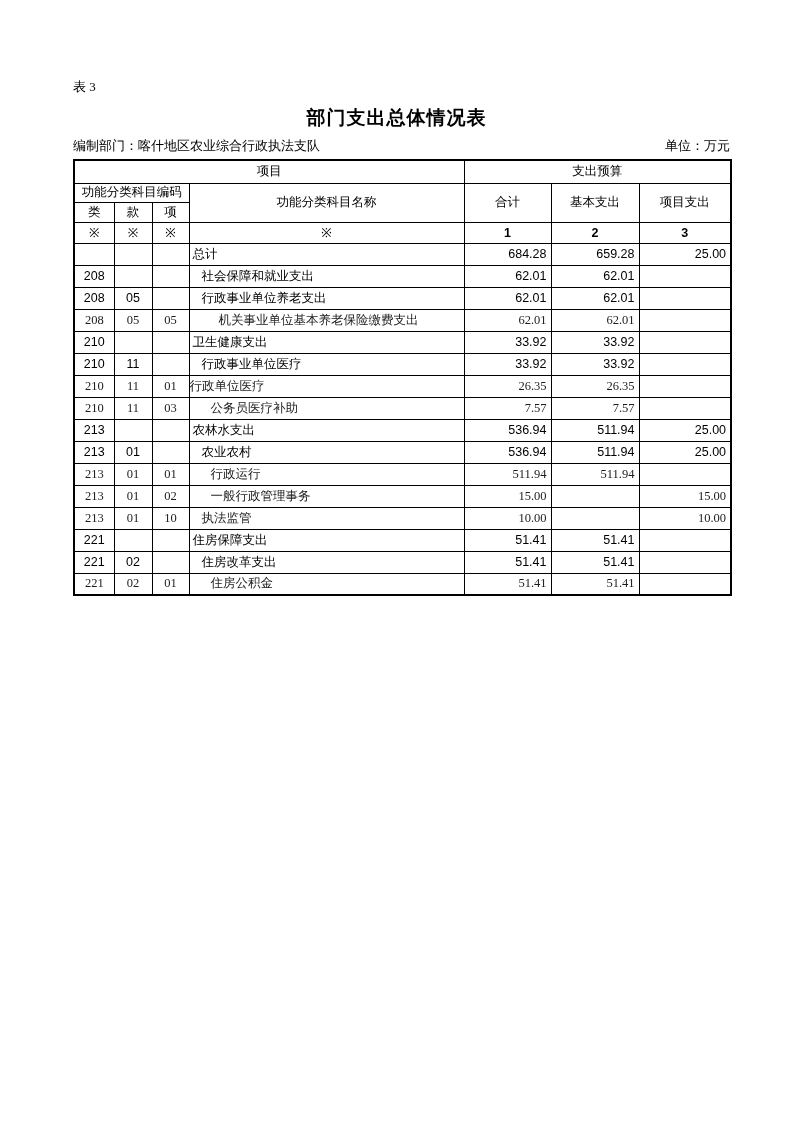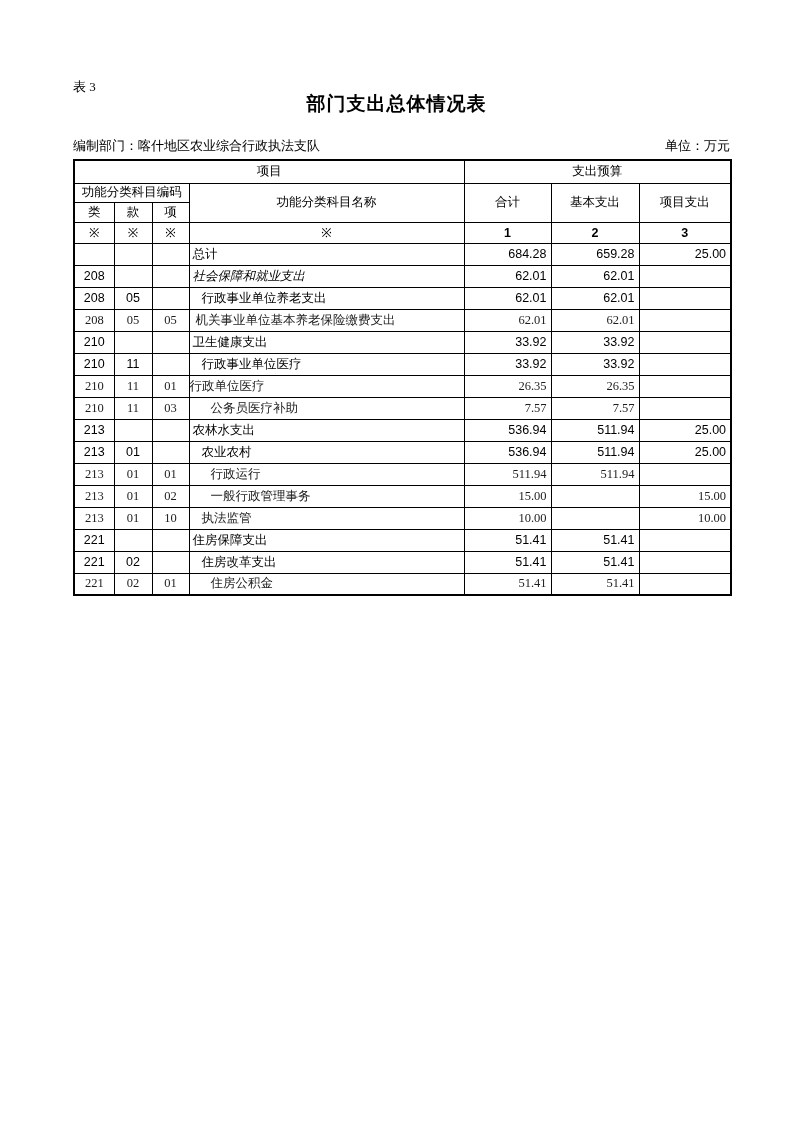--- a/index.html
+++ b/index.html
@@ -14,21 +14,21 @@
     overflow: hidden;
   }
   .sheet-label {
     position: absolute;
     top: 78px;
     left: 73px;
     font-size: 13px;
   }
   .title {
     position: absolute;
-    top: 91px;
+    top: 105px;
     left: 0;
     width: 100%;
     text-align: center;
     font-family: Liberation Mono, monospace;
     font-size: 19px;
     font-weight: bold;
     letter-spacing: 1px;
   }
   .meta {
     position: absolute;
@@ -138,39 +138,39 @@
           <td class="code"></td>
           <td class="name" style="padding-left: 3px;">总计</td>
           <td class="amt">684.28</td>
           <td class="amt">659.28</td>
           <td class="amt">25.00</td>
         </tr>
         <tr class="bold">
           <td class="code">208</td>
           <td class="code"></td>
           <td class="code"></td>
-          <td class="name" style="padding-left: 3px; font-style: italic;">社会保障和就业支出</td>
+          <td class="name" style="padding-left: 12px;">社会保障和就业支出</td>
           <td class="amt">62.01</td>
           <td class="amt">62.01</td>
           <td class="amt"></td>
         </tr>
         <tr class="bold">
           <td class="code">208</td>
           <td class="code">05</td>
           <td class="code"></td>
           <td class="name" style="padding-left: 12px;">行政事业单位养老支出</td>
           <td class="amt">62.01</td>
           <td class="amt">62.01</td>
           <td class="amt"></td>
         </tr>
         <tr class="normal">
           <td class="code">208</td>
           <td class="code">05</td>
           <td class="code">05</td>
-          <td class="name" style="padding-left: 6px;">机关事业单位基本养老保险缴费支出</td>
+          <td class="name" style="padding-left: 29px;">机关事业单位基本养老保险缴费支出</td>
           <td class="amt">62.01</td>
           <td class="amt">62.01</td>
           <td class="amt"></td>
         </tr>
         <tr class="bold">
           <td class="code">210</td>
           <td class="code"></td>
           <td class="code"></td>
           <td class="name" style="padding-left: 3px;">卫生健康支出</td>
           <td class="amt">33.92</td>

